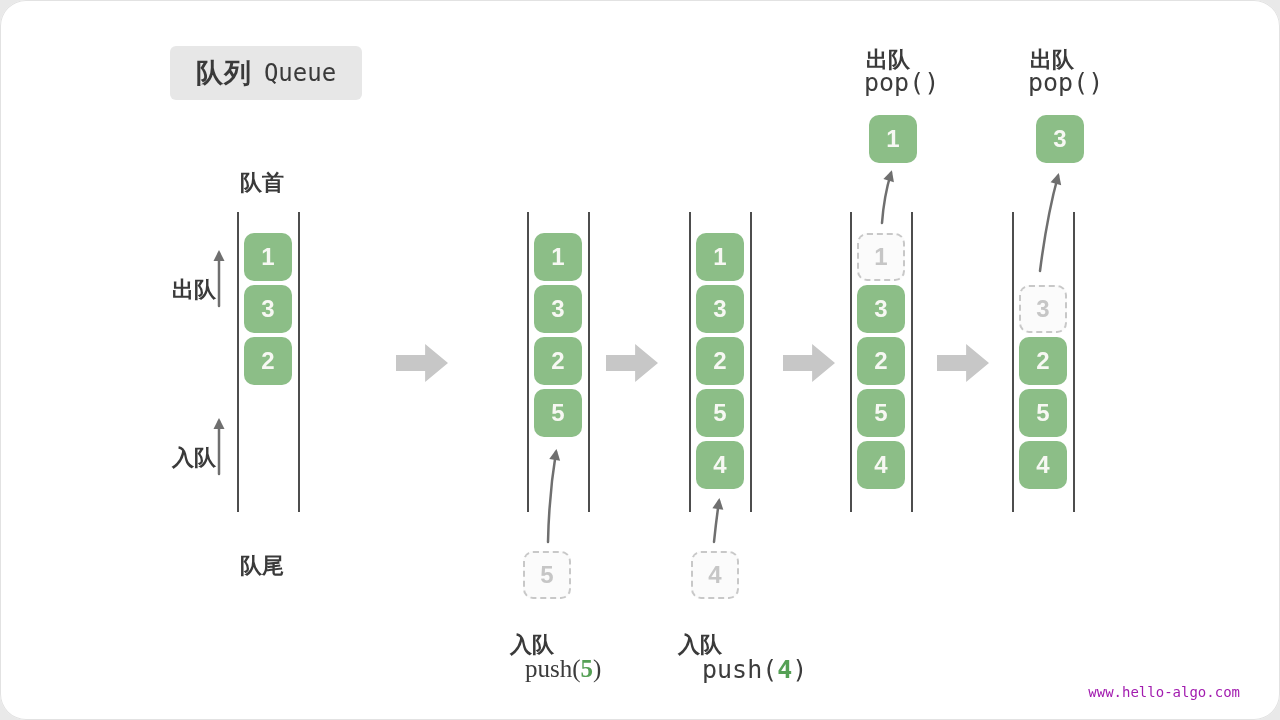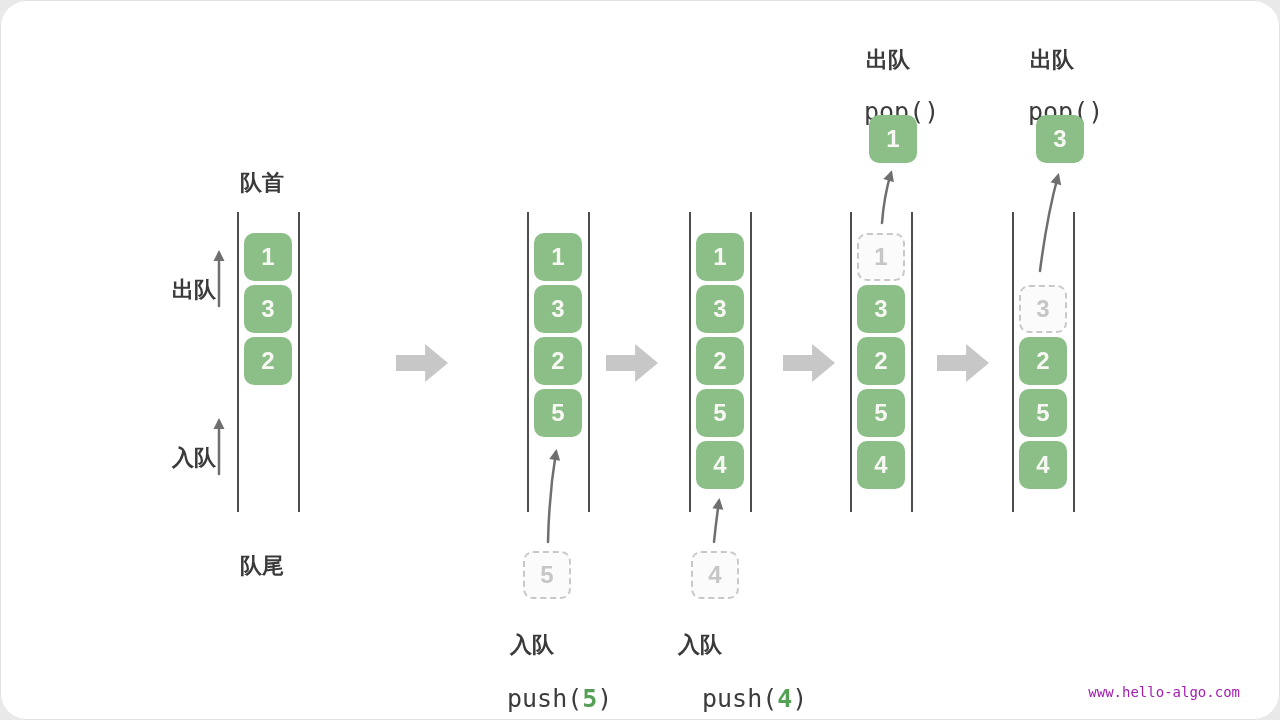--- a/index.html
+++ b/index.html
@@ -19,21 +19,21 @@
   
   .title-box{
     position:absolute;left:170px;top:46px;width:192px;height:54px;
     background:#e7e7e7;border-radius:6px;
     display:flex;align-items:center;justify-content:center;gap:12px;
   }
   .title-zh{font-size:27px;font-weight:bold;color:#3a3a3a;letter-spacing:1px;}
   .title-en{font-family:"DejaVu Sans Mono", monospace;font-size:24px;color:#3a3a3a;}
   
   .zh-label{position:absolute;font-size:22px;font-weight:bold;color:#3a3a3a;white-space:nowrap;margin-top:12px;}
-  .code-label{position:absolute;font-family:"DejaVu Sans Mono", monospace;font-size:25px;color:#3c3c3c;white-space:nowrap;margin-top:29px;}
+  .code-label{position:absolute;font-family:"DejaVu Sans Mono", monospace;font-size:25px;color:#3c3c3c;white-space:nowrap;}
   .code-label .arg{color:#55a055;font-weight:bold;}
   
   .vline{position:absolute;width:1.5px;background:#4d4d4d;top:212px;height:300px;}
   
   .cell{
     position:absolute;width:48px;height:48px;border-radius:10px;
     display:flex;align-items:center;justify-content:center;
     font-size:24px;font-weight:bold;box-sizing:border-box;
   }
   .cell.green{background:#8cbe87;color:#f7f8f3;}
@@ -49,41 +49,45 @@
   .watermark{
     position:absolute;right:40px;bottom:20px;
     font-family:"DejaVu Sans Mono", monospace;font-size:14px;color:#a21caf;
   }
 </style>
 </head>
 <body>
 
 <div class="canvas">
 
+  <div class="title-box">
+    <span class="title-zh">队列</span>
+    <span class="title-en">Queue</span>
+  </div>
 
   <div class="zh-label" style="left:240px;top:156px;">队首</div>
   <div class="zh-label" style="left:240px;top:539px;">队尾</div>
   <div class="zh-label" style="left:172px;top:263px;">出队</div>
   <div class="zh-label" style="left:172px;top:431px;">入队</div>
 
   <div class="vline" style="left:237px;"></div>
   <div class="vline" style="left:298px;"></div>
   <div class="cell green" style="left:244px;top:233px;">1</div>
   <div class="cell green" style="left:244px;top:285px;">3</div>
   <div class="cell green" style="left:244px;top:337px;">2</div>
 
   <div class="vline" style="left:527px;"></div>
   <div class="vline" style="left:588px;"></div>
   <div class="cell green" style="left:534px;top:233px;">1</div>
   <div class="cell green" style="left:534px;top:285px;">3</div>
   <div class="cell green" style="left:534px;top:337px;">2</div>
   <div class="cell green" style="left:534px;top:389px;">5</div>
   <div class="cell dashed" style="left:523px;top:551px;">5</div>
   <div class="zh-label" style="left:510px;top:618px;">入队</div>
-  <div class="code-label" style="left:507px;top:655px;"><span>push(</span><span class="arg">5</span><span>)</span></div>
+  <div class="code-label" style="left:525px;top:655px;font-family:Liberation Serif, serif;"><span>push(</span><span class="arg">5</span><span>)</span></div>
 
   <div class="vline" style="left:689px;"></div>
   <div class="vline" style="left:750px;"></div>
   <div class="cell green" style="left:696px;top:233px;">1</div>
   <div class="cell green" style="left:696px;top:285px;">3</div>
   <div class="cell green" style="left:696px;top:337px;">2</div>
   <div class="cell green" style="left:696px;top:389px;">5</div>
   <div class="cell green" style="left:696px;top:441px;">4</div>
   <div class="cell dashed" style="left:691px;top:551px;">4</div>
   <div class="zh-label" style="left:678px;top:618px;">入队</div>

